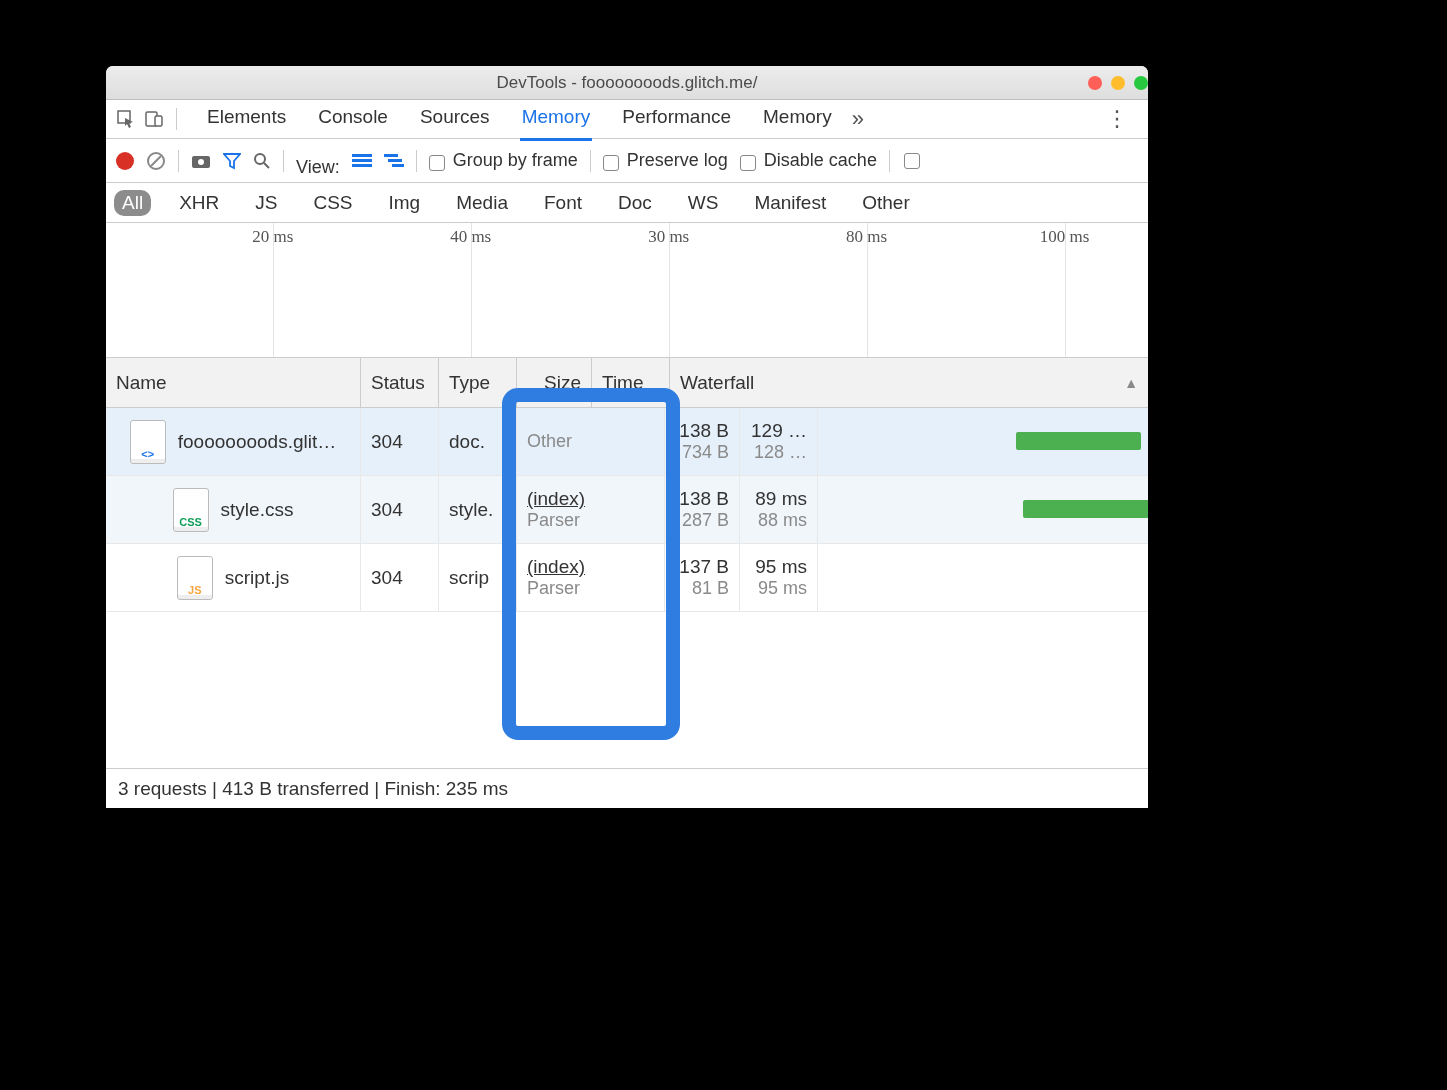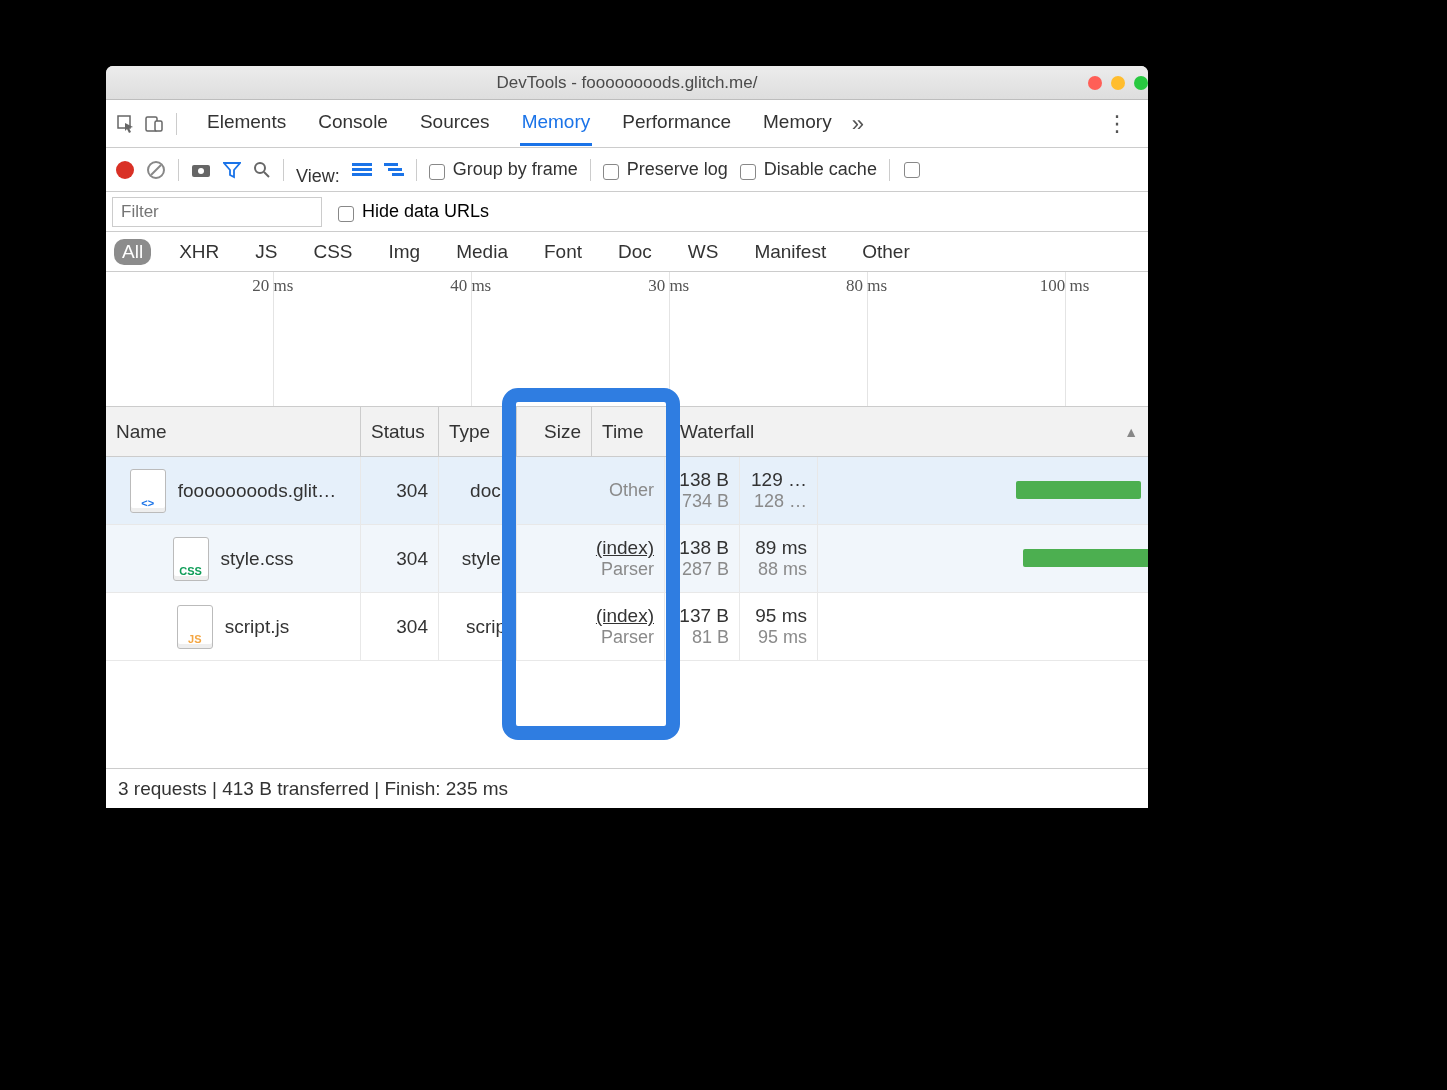--- a/index.html
+++ b/index.html
@@ -11,21 +11,21 @@
   }
   .titlebar {
     height: 34px; background: linear-gradient(#ececec,#dedede); border-bottom: 1px solid #bdbdbd;
     display: flex; align-items: center; position: relative; justify-content: flex-end;
   }
   .traffic { display: flex; gap: 9px; padding-left: 14px; }
   .tl { width: 14px; height: 14px; border-radius: 50%; }
   .tl.red { background:#ff5f57;} .tl.yel{background:#ffbd2e;} .tl.grn{background:#28c940;}
   .title { position:absolute; left:0; right:0; text-align:center; color:#4b4b4b; font-size:17px; }
   .tabbar {
-    height: 48px; border-bottom: 1px solid #ccc; display:flex; align-items:center; padding: 12px 6px; color:#444;
+    height: 39px; border-bottom: 1px solid #ccc; display:flex; align-items:center; padding: 12px 6px; color:#444;
   }
   .tb-ic { width:28px; height:28px; display:flex;align-items:center;justify-content:center;color:#5a5a5a; }
   .tb-sep { width:1px; height:22px; background:#ccc; margin: 0 8px; }
   .tabs { display:flex; gap:28px; margin-left:20px; font-size:19px; color:#333;}
   .tab { padding: 9px 2px 10px; cursor:pointer; }
   .tab.active { color:#1a73e8; border-bottom: 3px solid #1a73e8; }
   .overflow { margin-left:18px; font-size:22px; color:#555;}
   .menu-dots { margin-left:auto; margin-right:14px; font-size:22px; color:#555;}
   .toolbar {
     height: 44px; border-bottom:1px solid #ccc; display:flex; align-items:center; padding: 0 10px; gap:12px;
@@ -38,21 +38,21 @@
   .ckbox { width:16px;height:16px;border:1px solid #888;border-radius:3px;display:inline-block;margin-right:6px;vertical-align:-2px;}
   .opt { display:flex; align-items:flex-end; gap:2px;}
   .filterbar { height:40px; border-bottom:1px solid #ccc; display:flex; align-items:center; gap:16px; padding:0 6px; font-size:18px;}
   .filter-input { width:210px;height:30px;border:1px solid #ccc;padding:0 8px;font-size:17px;color:#888;}
   .type-row { height:40px; border-bottom:1px solid #ccc; display:flex; align-items:center; gap:20px; padding:0 8px; font-size:19px; color:#333;}
   .type-chip { padding:2px 8px; border-radius:10px; cursor:pointer;}
   .type-chip.active { background:#8c8c8c; color:#fff;}
   .timeline { height:135px; border-bottom:1px solid #ccc; position:relative; }
   .tick { position:absolute; top:4px; font-size:17px; color:#555; transform:translateX(-50%);font-family:Liberation Serif, serif;}
   .rule { position:absolute; top:0; bottom:0; width:1px; background:#e4e4e4;}
-  .grid { flex:1; position:relative; overflow:hidden;text-align:right;}
+  .grid { flex:1; position:relative; overflow:hidden;}
   .ghead { display:flex; height:50px; background:#f2f2f2; border-bottom:1px solid #ccc; color:#333; font-size:19px; align-items:center;}
   .gh { border-right:1px solid #ccc; height:100%; display:flex; align-items:center; padding:0 10px; position:relative;}
   .col-name{width:255px;} .col-status{width:78px;} .col-type{width:78px;}
   .col-init{width:148px;} .col-size{width:75px;} .col-time{width:78px;}
   .col-wf{flex:1; border-right:none;}
   .sort-ic { position:absolute; right:10px; color:#888; font-size:14px;}
   .grow { display:flex; height:68px; border-bottom:1px solid #e8e8e8; font-size:19px; align-items:stretch;}
   .grow.sel { background:#e6f0fa;}
   .grow.alt { background:#f1f6fb;}
   .gc { border-right:1px solid #e8e8e8; padding:4px 10px; display:flex; flex-direction:column; justify-content:center; overflow:hidden; white-space:nowrap; color:#333;}
@@ -162,27 +162,20 @@
         <span>Preserve log</span>
       </label>
     <label class="opt">
         <span class="ckbox"></span>
         <span>Disable cache</span>
       </label>
     <div class="vsep"></div>
     <span class="ckbox" style="margin-left:2px"></span>
   </div>
 
-  <div class="filterbar">
-    <input class="filter-input" placeholder="Filter" style="">
-    <label class="opt">
-        <span class="ckbox"></span>
-        <span>Hide data URLs</span>
-      </label>
-  </div>
 
   <div class="type-row">
     <span class="type-chip active">All</span>
     <span class="type-chip">XHR</span>
     <span class="type-chip">JS</span>
     <span class="type-chip">CSS</span>
     <span class="type-chip">Img</span>
     <span class="type-chip">Media</span>
     <span class="type-chip">Font</span>
     <span class="type-chip">Doc</span>

